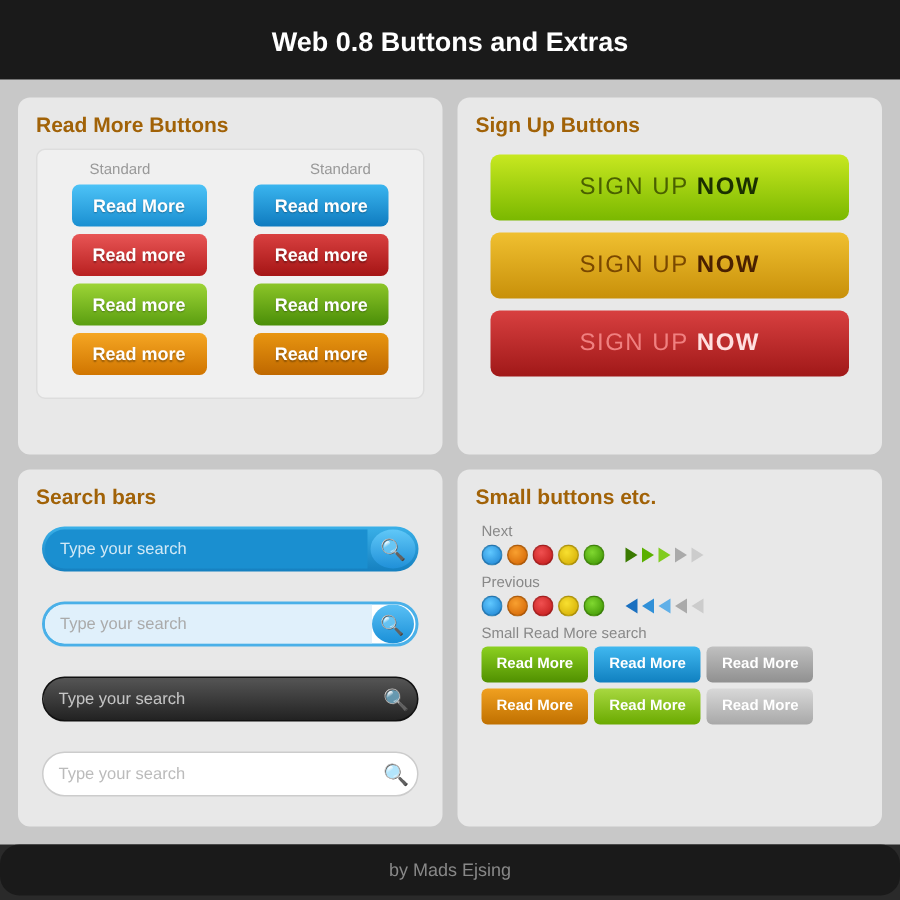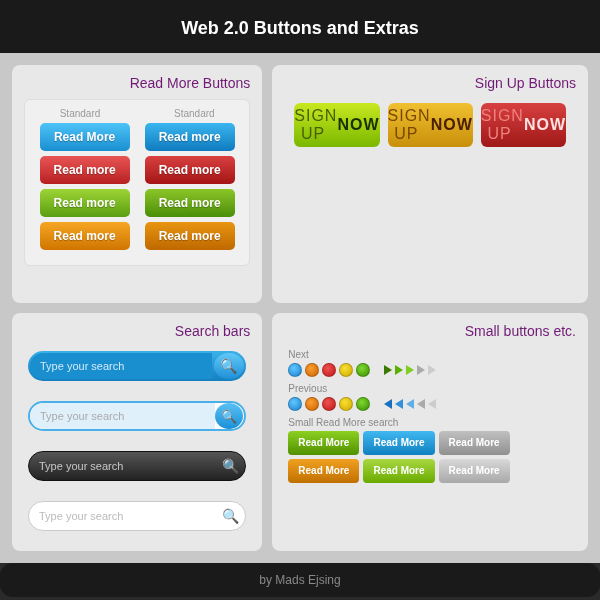--- a/index.html
+++ b/index.html
@@ -26,24 +26,24 @@
       grid-template-rows: 1fr 1fr;
       gap: 10px;
       height: 510px;
     }
     .panel {
       background: #e8e8e8;
       border-radius: 8px;
       padding: 10px 12px 12px;
     }
     .panel-title {
-      text-align: right;
+      text-align: left;
       font-size: 14px;
-      font-weight: normal;
-      color: #701a75;
+      font-weight: bold;
+      color: #a16207;
       margin-bottom: 8px;
     }
     
     .read-more-inner {
       background: #f0f0f0;
       border-radius: 6px;
       border: 1px solid #ddd;
       padding: 8px 10px 10px;
     }
     .rm-header {
@@ -80,21 +80,21 @@
     .rm-red { background: linear-gradient(to bottom, #e85555, #b82020); color: #fff; }
     .rm-red-dark { background: linear-gradient(to bottom, #d94040, #a51515); color: #fff; }
     .rm-green { background: linear-gradient(to bottom, #9dd436, #5a9e10); color: #fff; }
     .rm-green-dark { background: linear-gradient(to bottom, #8cc528, #4a8e08); color: #fff; }
     .rm-orange { background: linear-gradient(to bottom, #f5a623, #d07500); color: #fff; }
     .rm-orange-dark { background: linear-gradient(to bottom, #e89510, #bf6800); color: #fff; }
 
     
     .signup-inner {
       display: flex;
-      flex-direction: row;
+      flex-direction: column;
       gap: 8px;
       padding: 4px 10px;
     }
     .signup-btn {
       width: 100%;
       height: 44px;
       border-radius: 6px;
       border: none;
       cursor: pointer;
       font-size: 16px;
@@ -313,21 +313,21 @@
       padding: 10px;
       color: #888;
       font-size: 12px;
       border-radius: 13px;
     }
   </style>
 </head>
 <body>
 
 <div id="header">
-  <span>Web 2.0 Buttons and Extras</span>
+  <span>Web 0.8 Buttons and Extras</span>
 </div>
 
 <div id="main">
 
   <div class="panel">
     <div class="panel-title">Read More Buttons</div>
     <div class="read-more-inner">
       <div class="rm-header">
         <span>Standard</span>
         <span>Standard</span>

